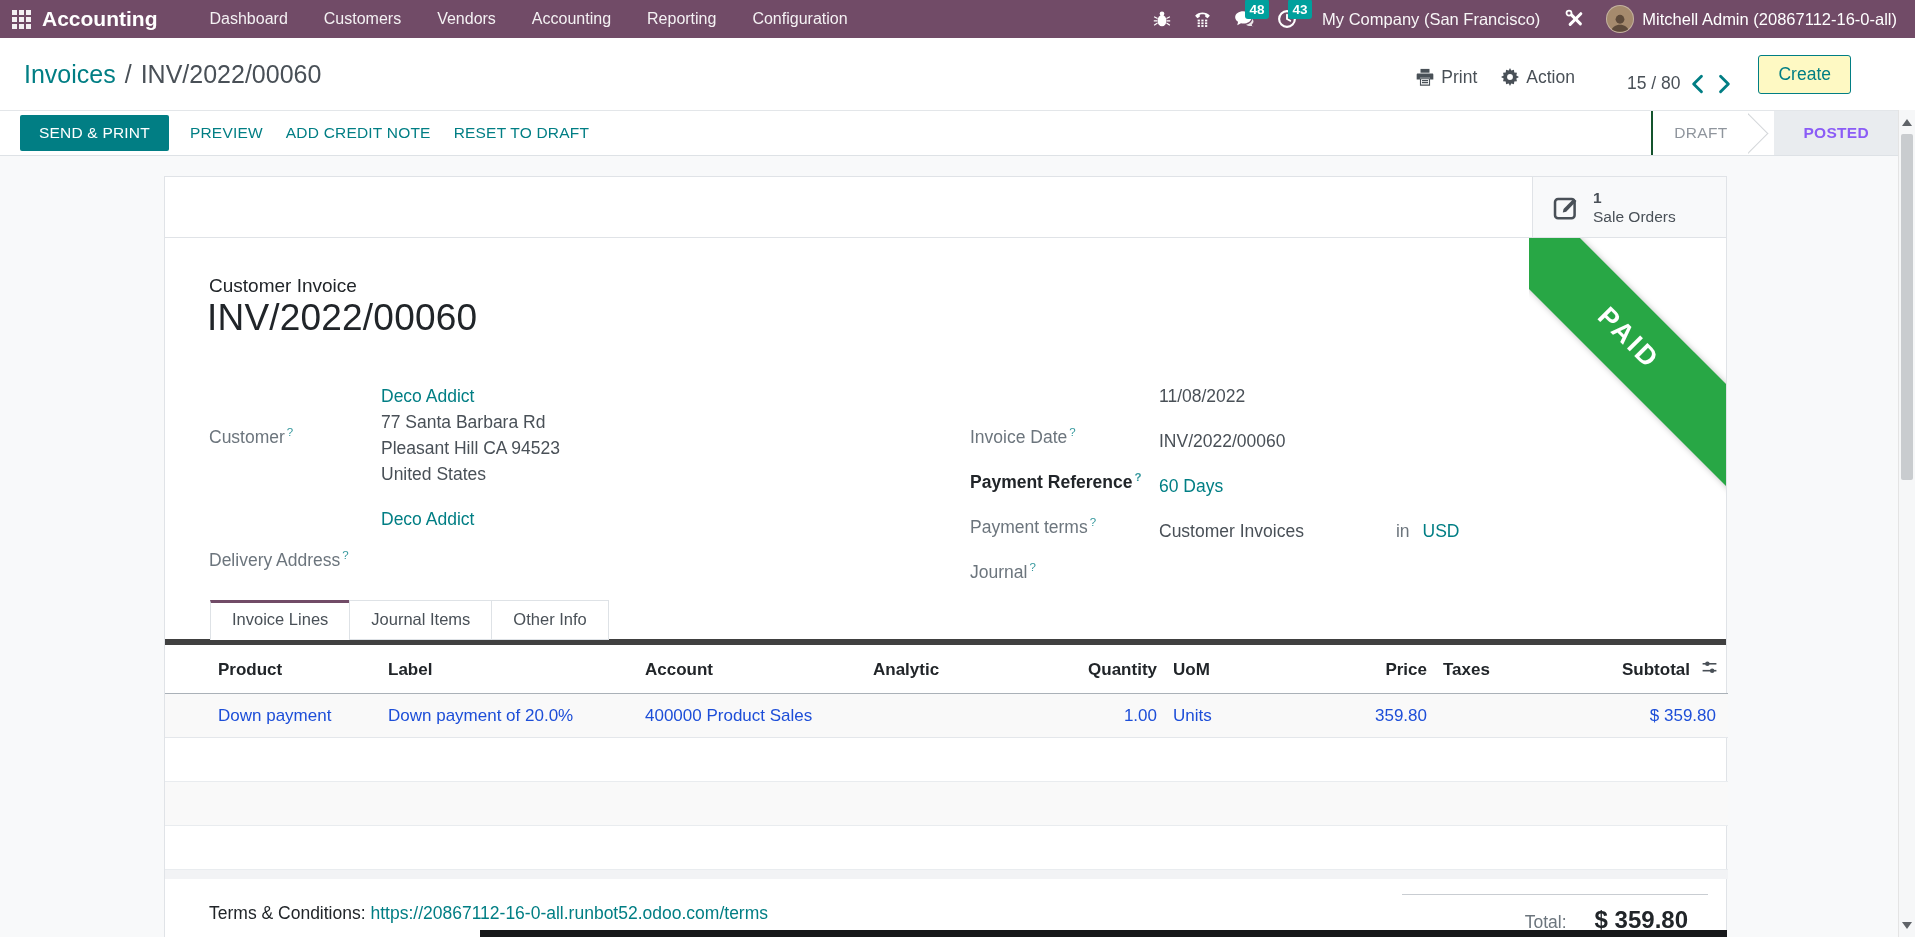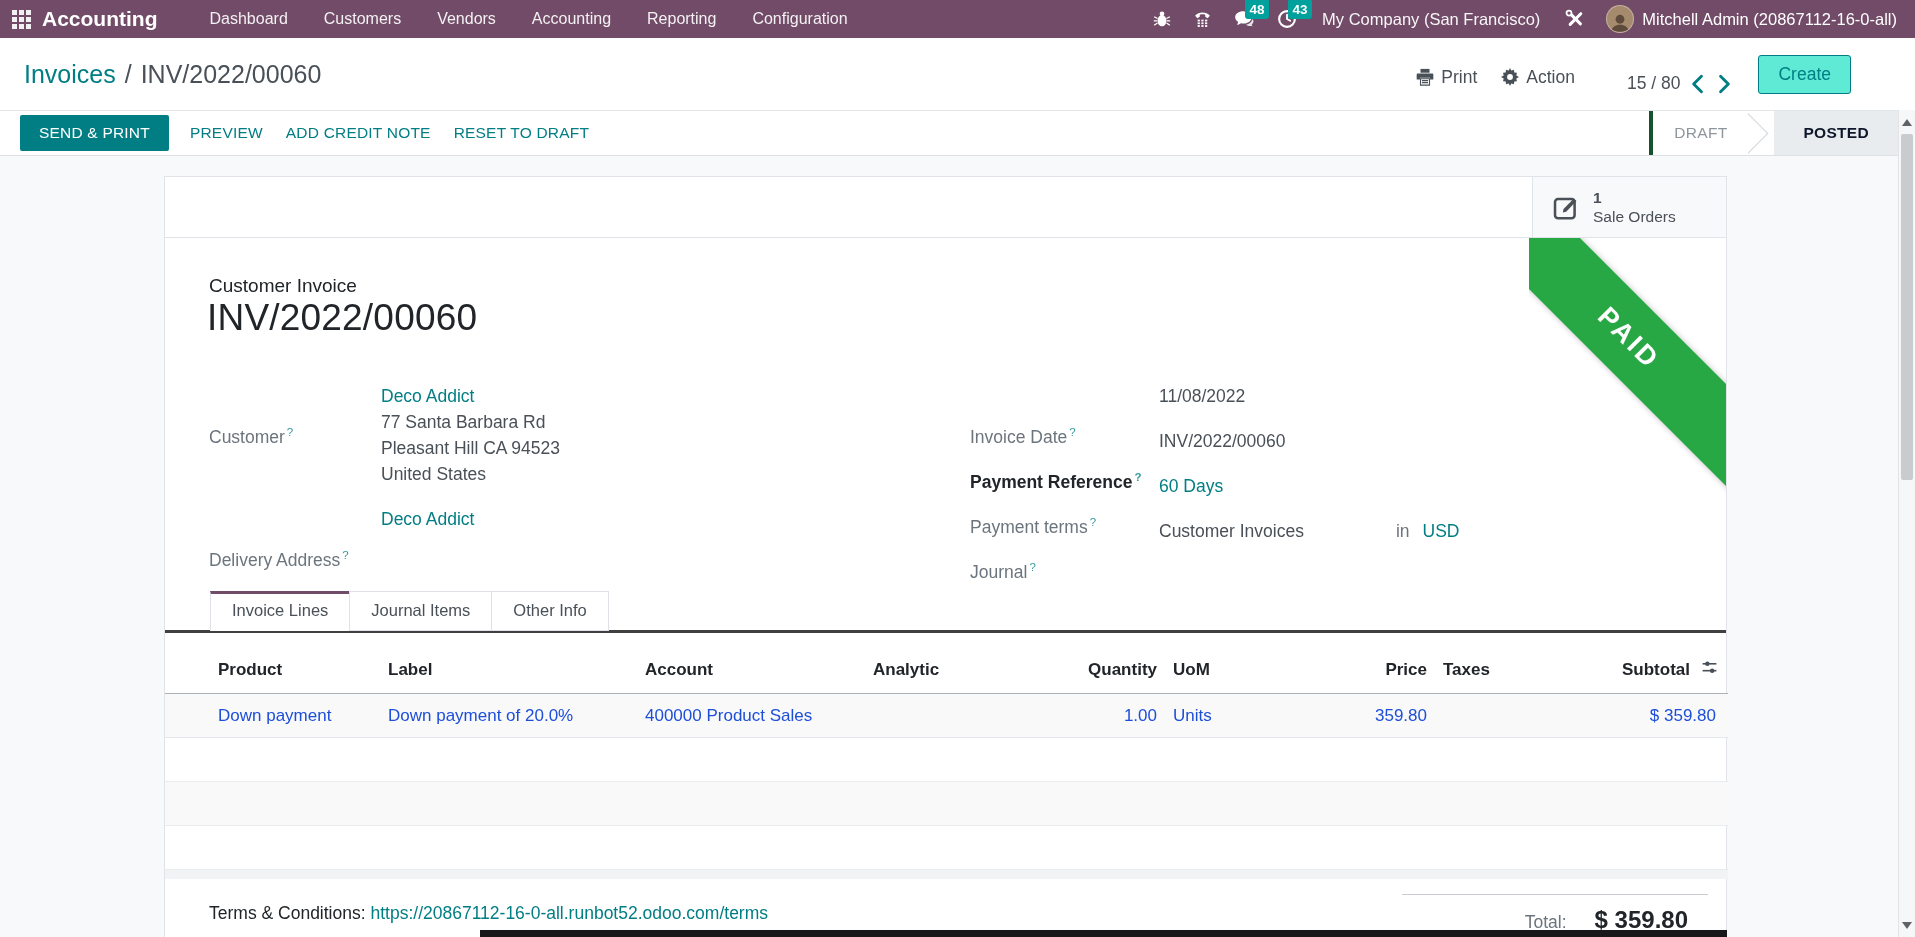--- a/index.html
+++ b/index.html
@@ -23,31 +23,31 @@
 
   
   .control-panel { position:absolute; left:0; top:38px; width:1915px; height:72px; background:#fff; display:flex; align-items:center; padding:0 24px; z-index:40; }
   .breadcrumb { font-size:25px; color:#495057; display:flex; align-items:baseline; gap:9px; white-space:nowrap; }
   .breadcrumb a { color:#017E84; cursor:pointer; }
   .cp-right { margin-left:auto; display:flex; align-items:flex-end; gap:0; }
   .cp-btn { display:flex; align-items:center; gap:7px; font-size:17.5px; color:#495057; padding:6px 12px; cursor:pointer; }
   .pager { font-size:17.5px; color:#495057; margin:0 10px 0 40px; }
   .pager-arrows { display:flex; align-items:center; gap:14px; margin-right:26px; }
   .pager-arrow { cursor:pointer; display:flex; align-items:center; }
-  .btn-create { font-size:17.5px; color:#017E84; border:1px solid #017E84; background:#5eead4; border-radius:3px; padding:8px 19px; cursor:pointer; margin-right:40px; }
+  .btn-create { font-size:17.5px; color:#017E84; border:1px solid #017E84; background:#fef9c3; border-radius:3px; padding:8px 19px; cursor:pointer; margin-right:40px; }
 
   
   .statusbar { position:absolute; left:0; top:110px; width:1898px; height:46px; background:#fff; border-top:1px solid #e3e6e9; border-bottom:1px solid #dee2e6; display:flex; align-items:center; padding-left:20px; z-index:40; }
   .sb-buttons { display:flex; align-items:center; gap:19px; }
   .sb-btn { font-size:15.5px; letter-spacing:.2px; color:#017E84; background:transparent; border:none; text-transform:uppercase; cursor:pointer; font-weight:500; white-space:nowrap; padding:8px 2px; }
   .sb-btn.primary { background:#017E84; color:#fff; padding:9px 19px; border-radius:2px; }
   .highlight-box { border:4px solid #e8231d; padding:3px 9px; margin:-8px 2px; position:relative; z-index:5; background:transparent; }
-  .sb-states { position:absolute; right:0; top:0; height:44px; display:flex; align-items:stretch; border-left:4px solid #14532d; }
+  .sb-states { position:absolute; right:0; top:0; height:44px; display:flex; align-items:stretch; border-left:2px solid #14532d; }
   .state { font-size:15.5px; letter-spacing:.3px; display:flex; align-items:center; padding:0 21px; color:#8f959d; cursor:pointer; white-space:nowrap; }
-  .state.active { background:#e9ecef; color:#0f172a; font-weight:700; padding:0 29px; }
+  .state.active { background:#e9ecef; color:#8b5cf6; font-weight:700; padding:0 29px; }
   .state-sep { width:26px; position:relative; overflow:hidden; }
   .state-sep::before { content:""; position:absolute; width:30px; height:30px; top:7px; left:-17px; border-top:1px solid #d4d7da; border-right:1px solid #d4d7da; transform:rotate(45deg); background:#fff; }
 
   
   .content { position:absolute; left:0; top:156px; width:1898px; height:781px; background:#f8f9fa; overflow:hidden; z-index:10; }
   .card { position:absolute; left:164px; top:20px; width:1563px; height:800px; background:#fff; border:1px solid #e0e3e7; }
 
   .button-strip { position:absolute; left:0; top:0; width:100%; height:61px; border-bottom:1px solid #e0e3e7; background:#fff; }
   .smart-btn { position:absolute; right:0; top:0; width:194px; height:60px; border-left:1px solid #e0e3e7; background:#f8f9fa; display:flex; align-items:center; gap:13px; padding-left:20px; cursor:pointer; }
   .smart-txt { display:flex; flex-direction:column; line-height:1.25; }
@@ -72,21 +72,21 @@
   .flabel.bold { color:#212529; font-weight:700; }
   .fvalue { color:#495057; }
   .fvalue a, a.teal { color:#017E84; cursor:pointer; }
   sup.help { color:#017E84; opacity:.8; font-size:11.5px; margin-left:2px; cursor:default; }
   .addr div { color:#495057; }
   .journal-row { display:flex; align-items:baseline; width:500px; }
   .journal-in { color:#6c757d; margin-left:92px; }
   .journal-cur { margin-left:13px; }
 
   
-  .tabs { position:absolute; left:0; top:416px; width:100%; height:40px; padding-left:45px; display:flex; align-items:flex-end; border-bottom:3px solid #404040; }
+  .tabs { position:absolute; left:0; top:428px; width:100%; height:40px; padding-left:45px; display:flex; align-items:flex-end; border-bottom:6px solid #404040; }
   .tab { font-size:16.5px; color:#495057; background:#fff; border:1px solid #dee2e6; padding:9px 21px 10px; cursor:pointer; margin-bottom:-1px; white-space:nowrap; }
   .tab + .tab { margin-left:-1px; }
   .tab.active { border-top:3px solid #714B67; border-bottom:1px solid #fff; padding-top:7px; }
 
   
   .ltable { position:absolute; left:0; top:470px; width:1563px; }
   .trow { display:grid; grid-template-columns:215px 257px 228px 200px 100px 105px 165px 140px 153px; align-items:center; }
   .trow > div { padding:0 8px; font-size:17px; color:#1d4ed8; white-space:nowrap; overflow:hidden; }
   .trow > div:first-child { padding-left:53px; }
   .thead { height:47px; border-bottom:1px solid #aab1b8; }

